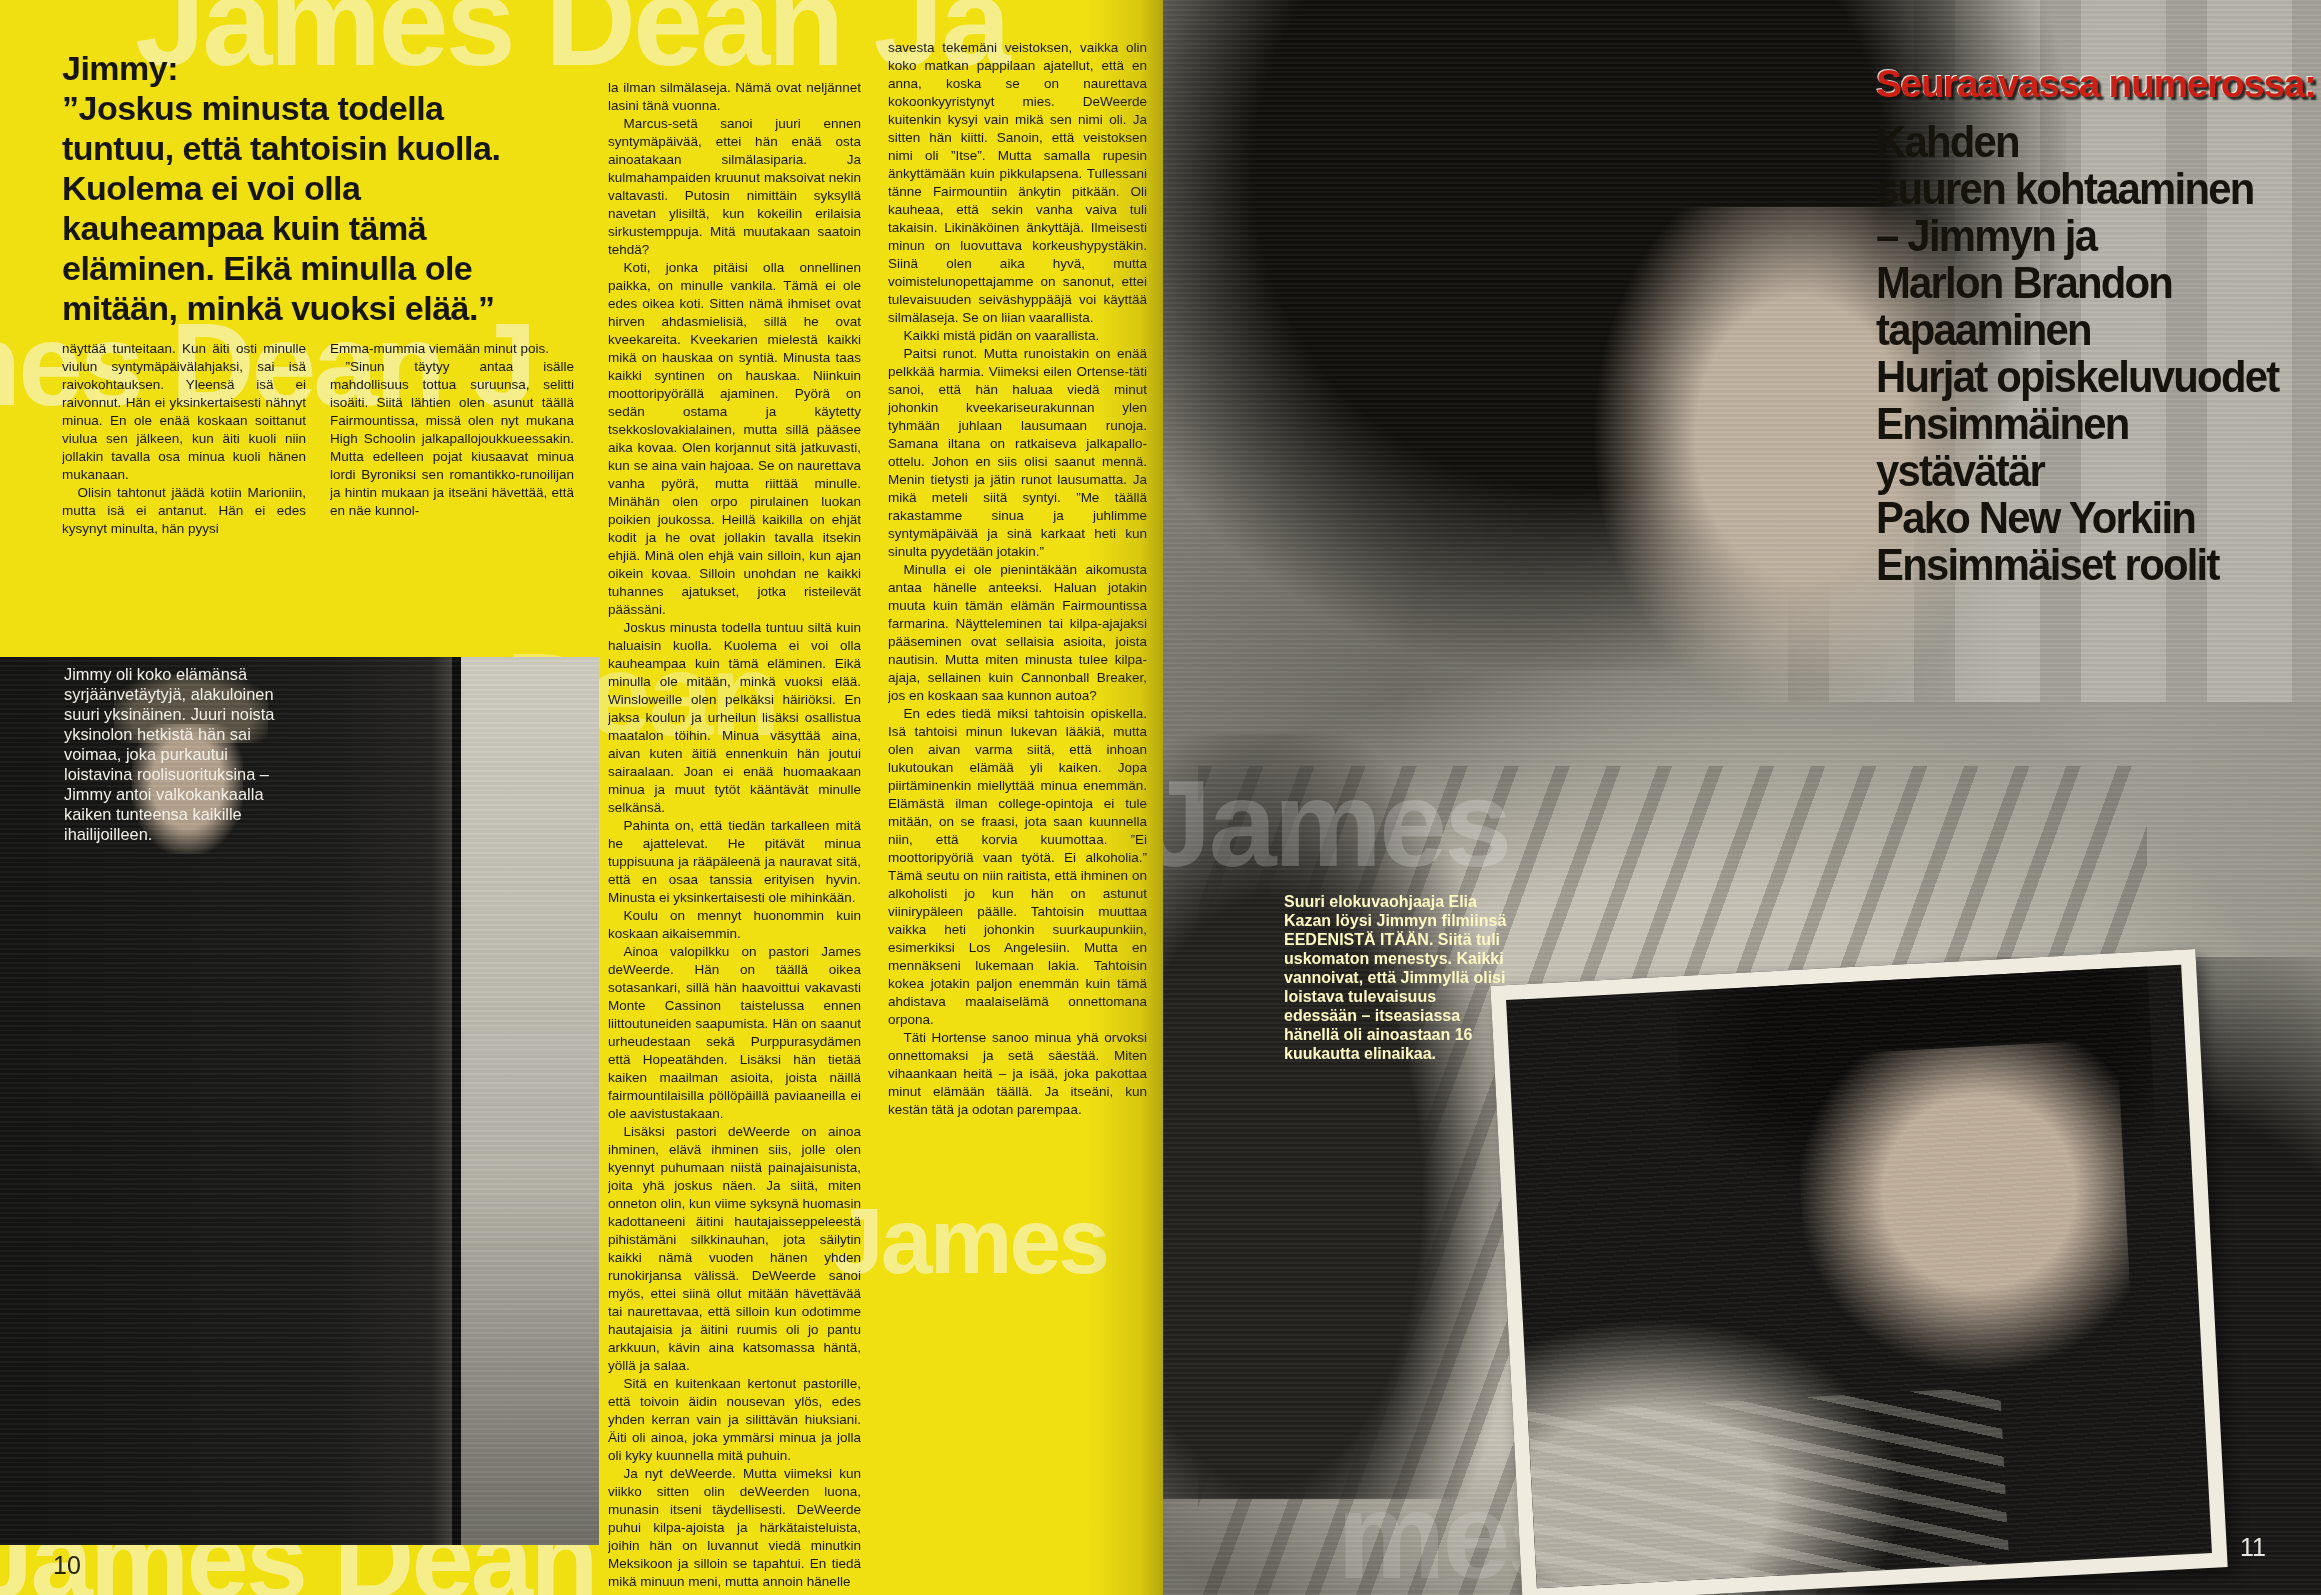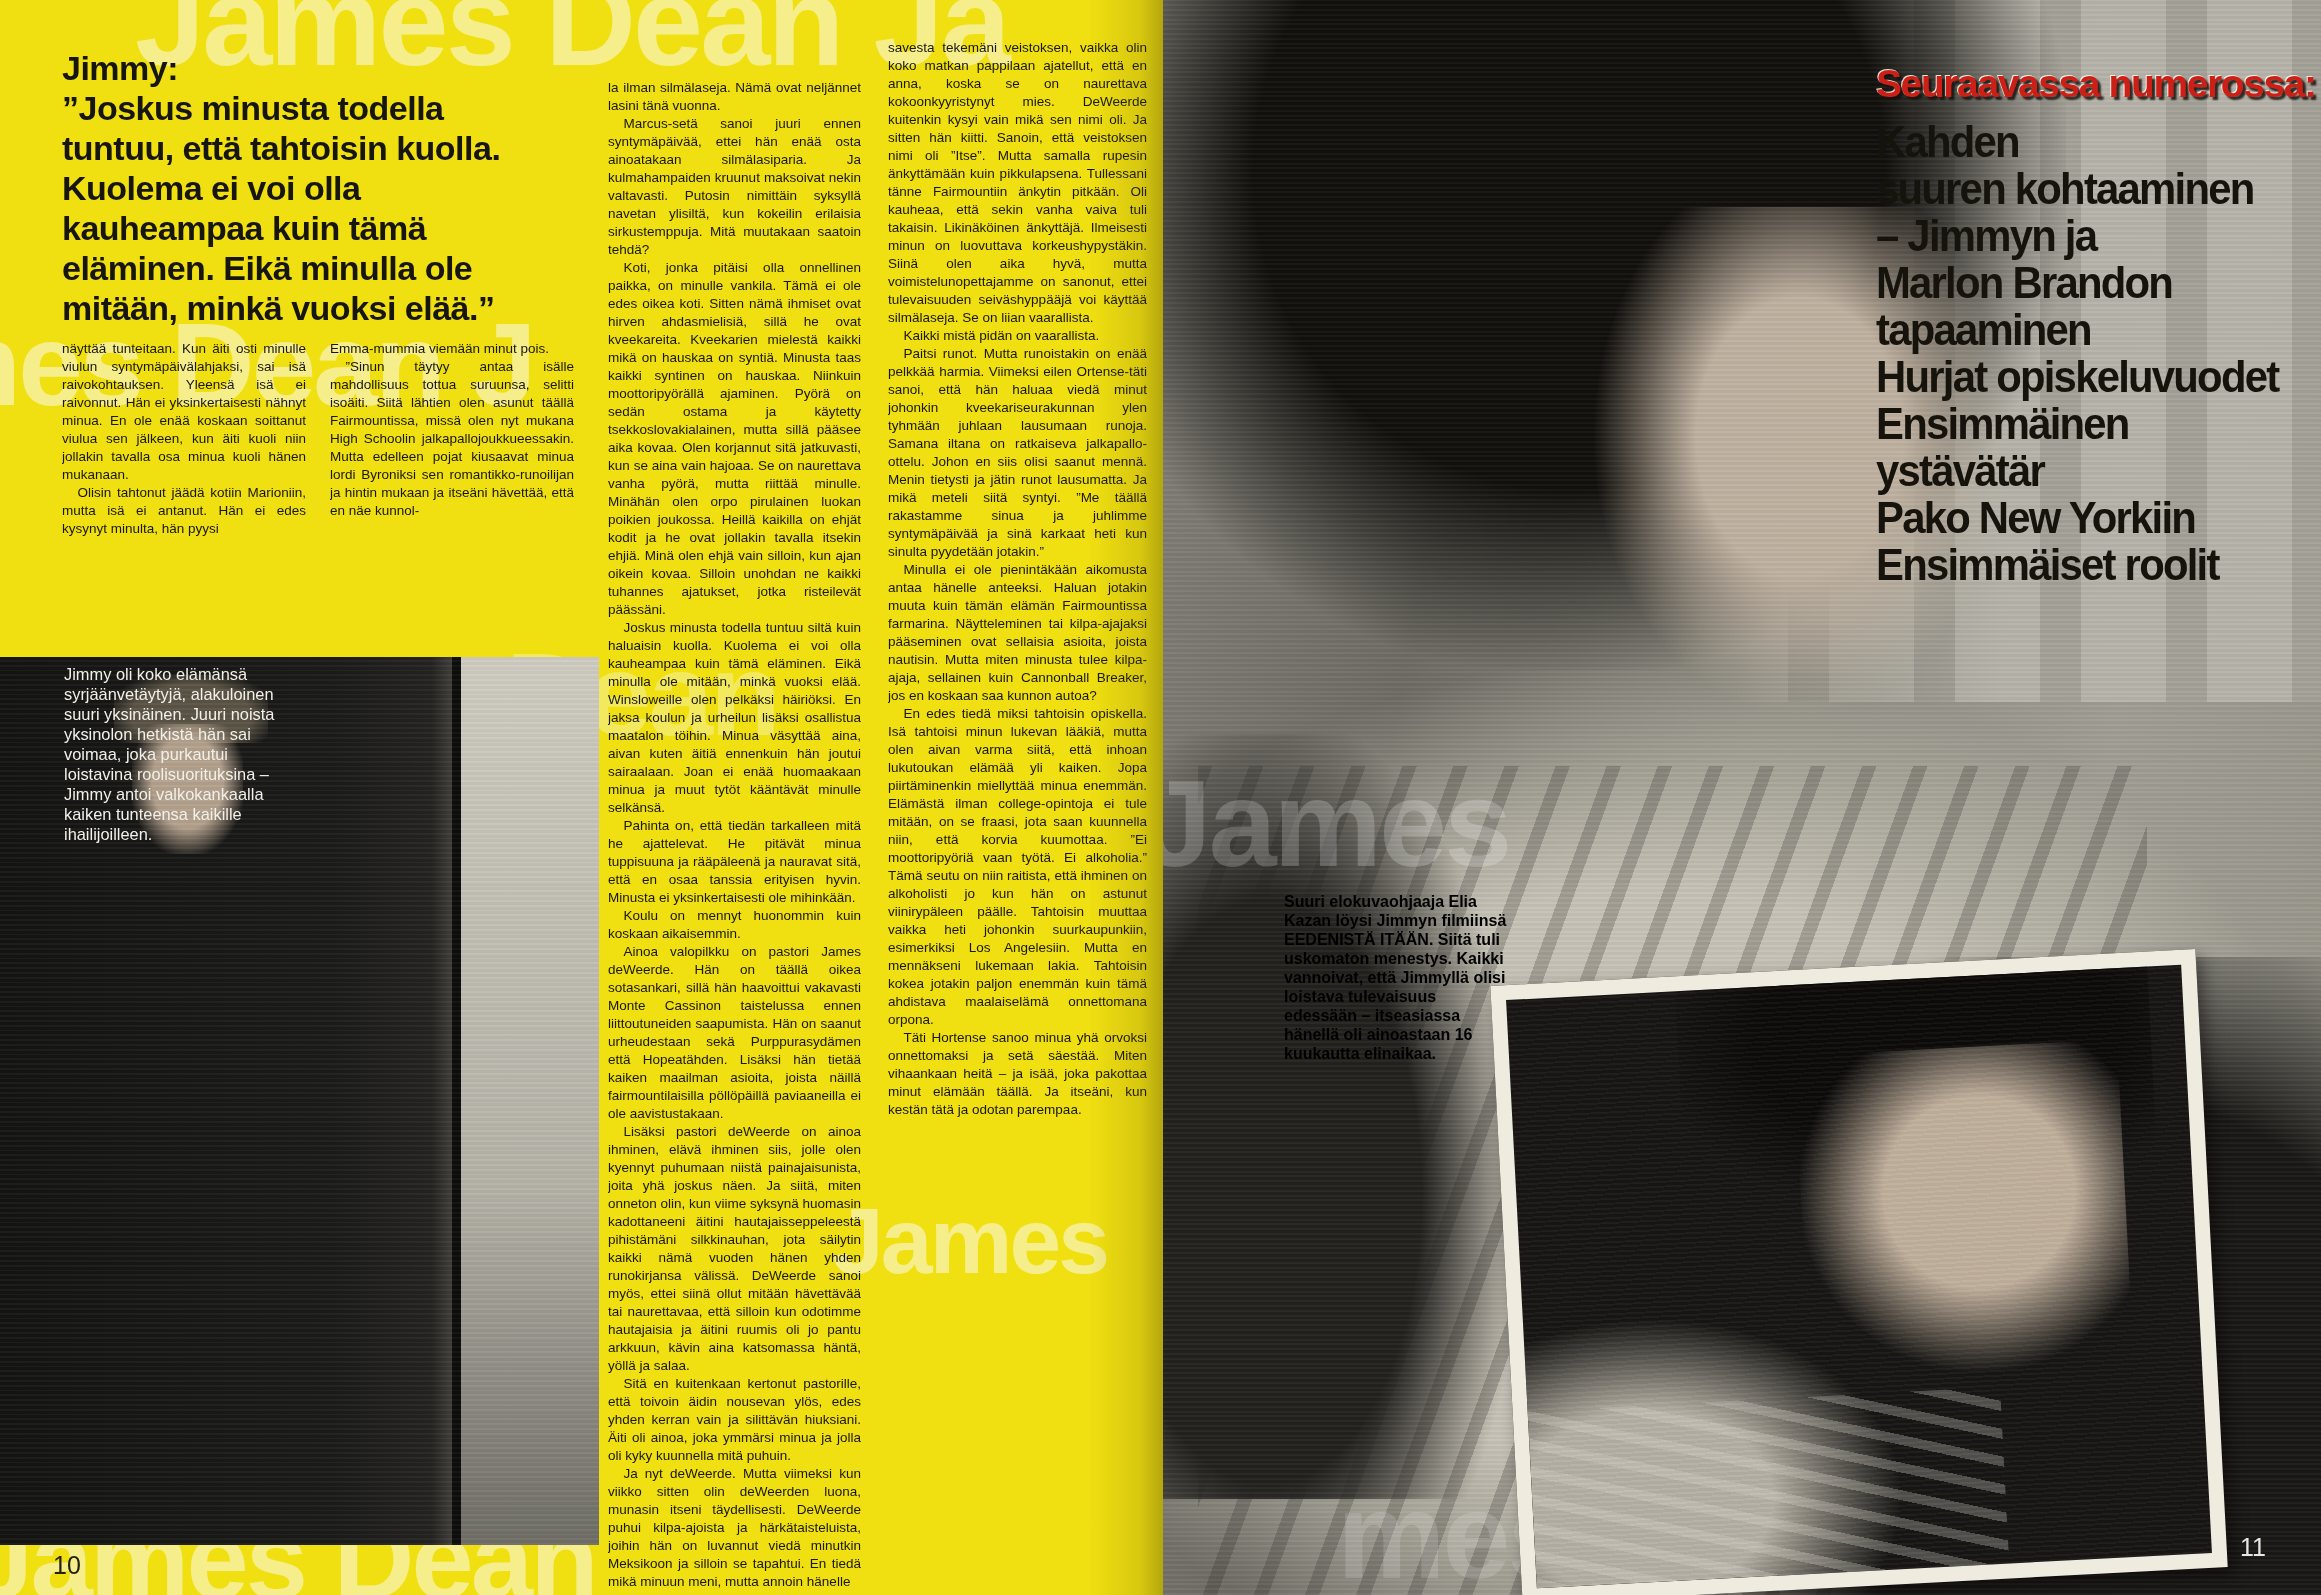--- a/index.html
+++ b/index.html
@@ -77,21 +77,21 @@
   .wm-h{left:-19.3px;top:763px;font-size:122px;opacity:.20;}
   .wm-i{left:174px;top:1475px;font-size:122px;opacity:.15;}
 
   .next-issue{position:absolute;left:713px;top:62px;width:454px;z-index:5;}
   .kicker{color:#cc2017;font-weight:700;font-size:39px;letter-spacing:-1.4px;white-space:nowrap;
           text-shadow:2.9px 2.9px 1.9px rgba(20,18,14,.85),-1px -1px 0 rgba(250,248,240,.9);}
   .headline-lines{margin-top:11.6px;color:#16130d;font-weight:700;font-size:45px;line-height:47px;
                   letter-spacing:-1.9px;white-space:pre-line;transform:scaleX(.93);transform-origin:left top;}
 
   .caption-right{position:absolute;left:121px;top:892px;width:224px;z-index:5;
-                 color:#000000;font-weight:700;font-size:16px;line-height:19px;}
+                 color:#fef9c3;font-weight:700;font-size:16px;line-height:19px;}
 
   .photo-inset{position:absolute;left:343px;top:967px;width:676px;height:589px;z-index:4;
                border:15.4px solid #efebdf;transform:rotate(-3deg);
                box-shadow:5.8px 7.7px 17.4px rgba(0,0,0,.45);background:#171614;overflow:hidden;}
   .in-hair{position:absolute;top:-8%;left:25%;width:70%;height:45%;
            background:radial-gradient(ellipse at 55% 40%,#0c0b0a 0 50%,rgba(12,11,10,0) 78%);}
   .in-face{position:absolute;top:12%;left:42%;width:48%;height:55%;
            background:radial-gradient(ellipse at 55% 45%,#c0af9c 0 38%,rgba(192,175,156,0) 72%);}
   .in-hand{position:absolute;bottom:0;left:0;width:55%;height:45%;
            background:radial-gradient(ellipse at 30% 70%,#b5b0a4 0 35%,rgba(181,176,164,0) 70%);}

